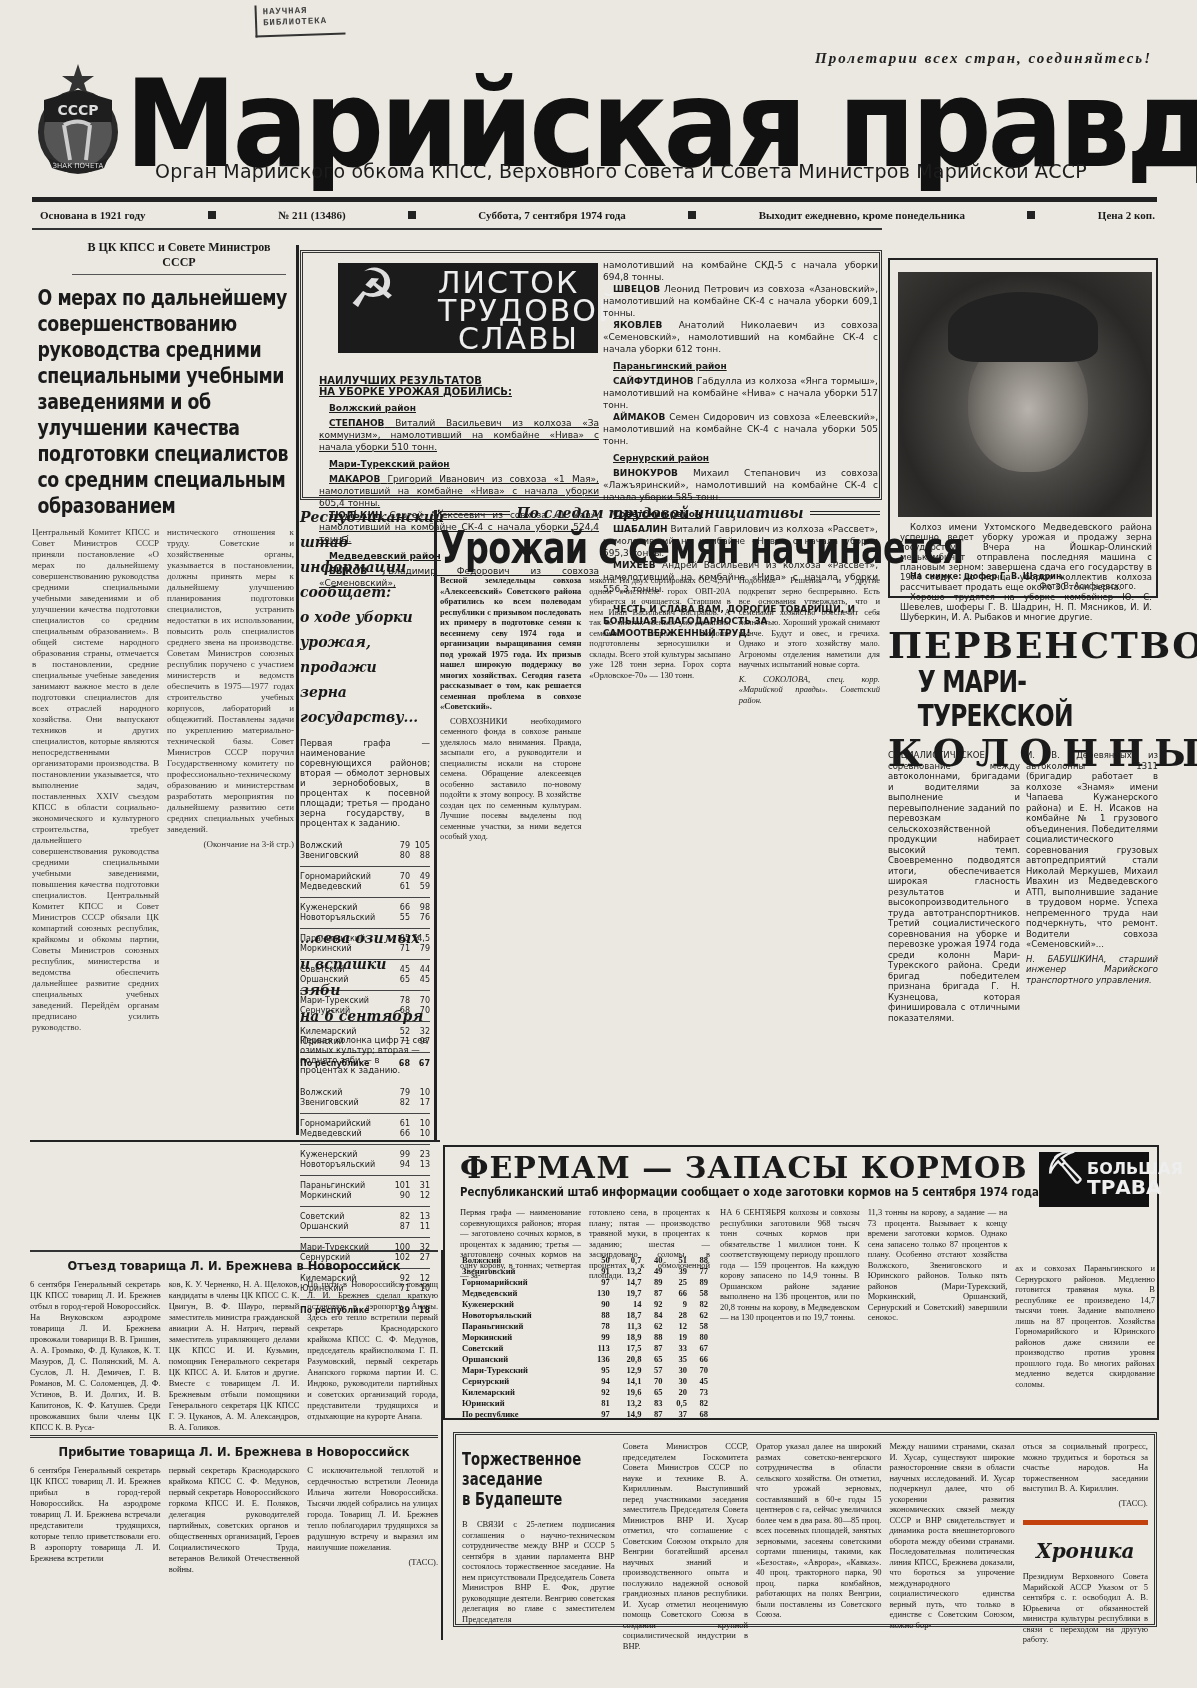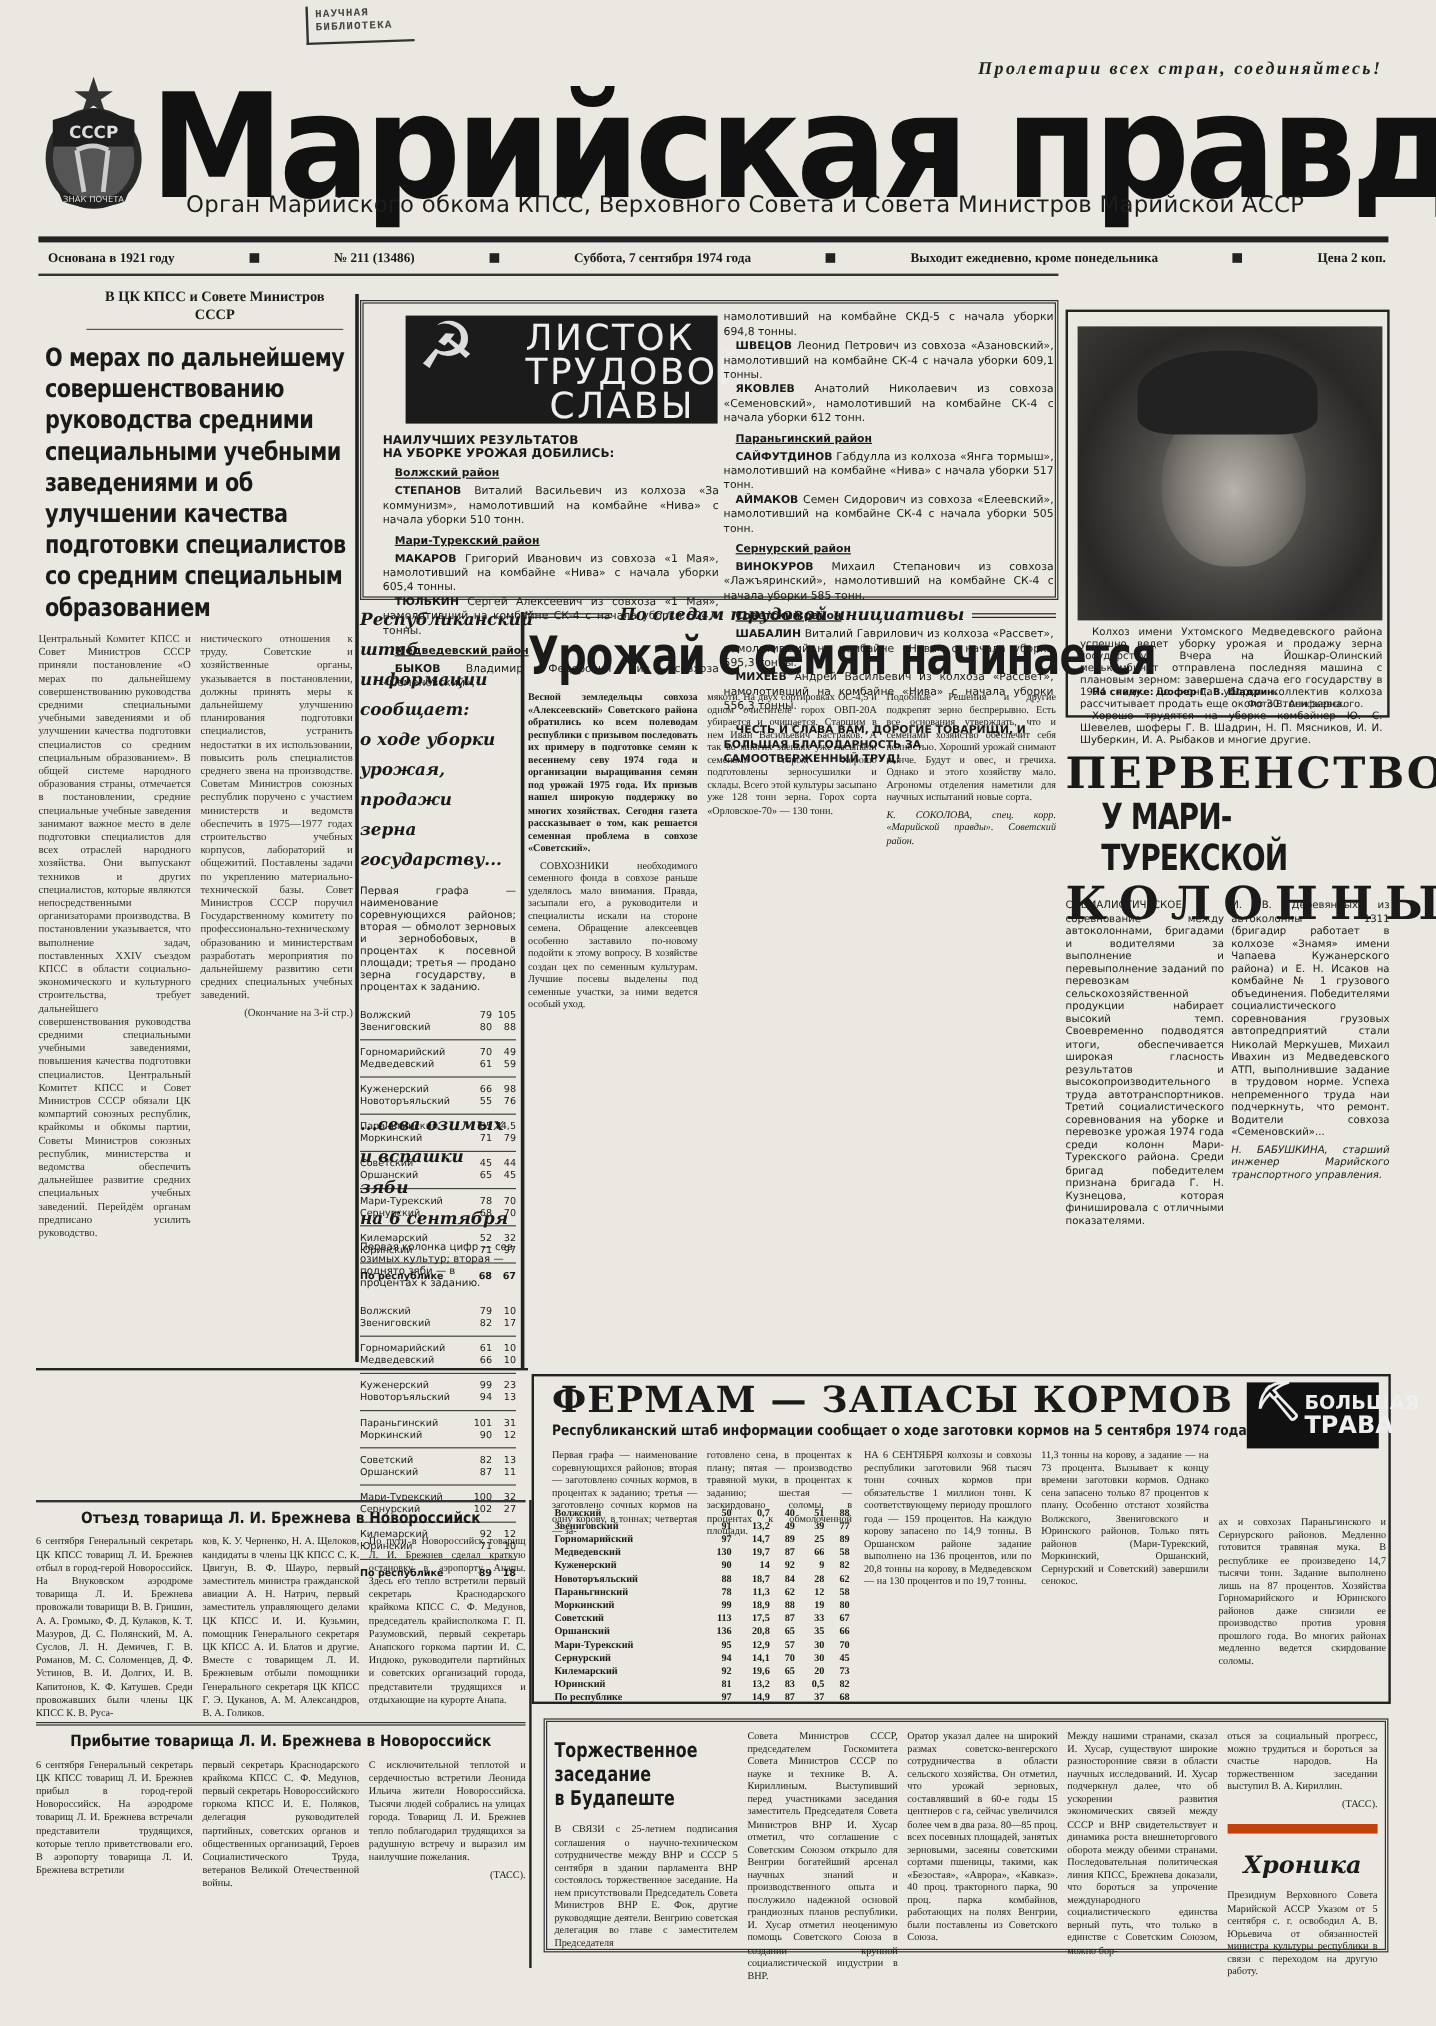--- a/index.html
+++ b/index.html
@@ -22,21 +22,21 @@
   .col-left { position: absolute; left: 32px; top: 232px; width: 262px; }
   .rubric { font: bold 12px "Liberation Serif", serif; text-align: center; padding: 8px 0 4px; border-bottom: 1px solid #555; margin: 0 8px 0 40px; }
   .decree-title { font: bold 21px/26px "DejaVu Sans Condensed", "DejaVu Sans", sans-serif; margin-top: 10px; padding: 0 6px; letter-spacing: -0.5px; transform: scaleX(0.92); transform-origin: left; width: 290px; }
   .text-cols { display: flex; gap: 8px; margin-top: 8px; }
   .text-cols .tc { flex: 1; font: 9px/11px "Liberation Serif", serif; text-align: justify; color: #333; }
 
   
   .listok { position: absolute; left: 300px; top: 250px; width: 582px; height: 250px; border: 3px dashed #333; border-style: double; padding: 6px; }
   .listok-banner { position: absolute; left: 35px; top: 10px; width: 260px; height: 90px; background: #1b1b1b; color: #eee; font: 30px/28px "DejaVu Sans", sans-serif; letter-spacing: 2px; padding: 6px 10px 0 100px; }
   .listok-banner .sickle { position: absolute; left: 10px; top: 12px; font-size: 54px; color: #ddd; }
-  .listok-left { position: absolute; left: 16px; top: 105px; width: 280px; font: 9px/12px "DejaVu Sans", sans-serif; }
+  .listok-left { position: absolute; left: 16px; top: 118px; width: 280px; font: 9px/12px "DejaVu Sans", sans-serif; text-decoration: underline; }
   .listok-right { position: absolute; left: 300px; top: 6px; width: 275px; font: 9px/12px "DejaVu Sans", sans-serif; }
   .district { text-decoration: underline; font-weight: bold; margin: 5px 0 3px 10px; font-size: 9px; }
   .worker { text-indent: 10px; text-align: justify; }
   .worker b { font-weight: bold; }
   .headline-small { font: bold 10px "DejaVu Sans", sans-serif; margin-top: 4px; }
   .glory { font-weight: bold; margin-top: 8px; text-indent: 10px; }
 
   
   .photo-box { position: absolute; left: 888px; top: 258px; width: 270px; height: 340px; border: 2px solid #222; }
   .photo { position: absolute; left: 8px; top: 12px; width: 254px; height: 245px; background: radial-gradient(ellipse at 50% 55%, #8a8782 0%, #4a4845 40%, #2a2826 70%, #3a3835 100%); }
@@ -99,21 +99,21 @@
   .brezh-cols { display: flex; gap: 8px; font: 8.5px/11px "Liberation Serif", serif; text-align: justify; }
   .brezh-cols div { flex: 1; }
   .brezh2 { position: absolute; left: 30px; top: 1435px; width: 408px; border-top: 3px double #333; }
   .tass { text-align: right; margin-top: 4px; font-family: Liberation Serif, serif; }
 
   
   .budapest { position: absolute; left: 453px; top: 1432px; width: 704px; height: 195px; border: 3px double #333; padding: 6px; }
   .budapest .row { display: flex; gap: 8px; font: 8.5px/10.5px "Liberation Serif", serif; text-align: justify; }
   .budapest .row > div { flex: 1; }
   .budapest h3 { font: bold 17px/20px "DejaVu Sans", sans-serif; transform: scaleX(0.78); transform-origin: left; white-space: nowrap; margin: 8px 0 10px; }
-  .khronika { font: italic bold 20px "DejaVu Serif", serif; text-align: center; margin: 12px 0 8px; border-top: 8px solid #c2410c; padding-top: 14px; }
+  .khronika { font: italic bold 20px "DejaVu Serif", serif; text-align: center; margin: 12px 0 8px; border-top: 5px solid #c2410c; padding-top: 14px; }
 
   .vrule { position: absolute; background: #222; }
 </style>
 </head>
 <body>
 
 <div class="page">
 
   <div class="stamp">НАУЧНАЯ БИБЛИОТЕКА</div>
 

